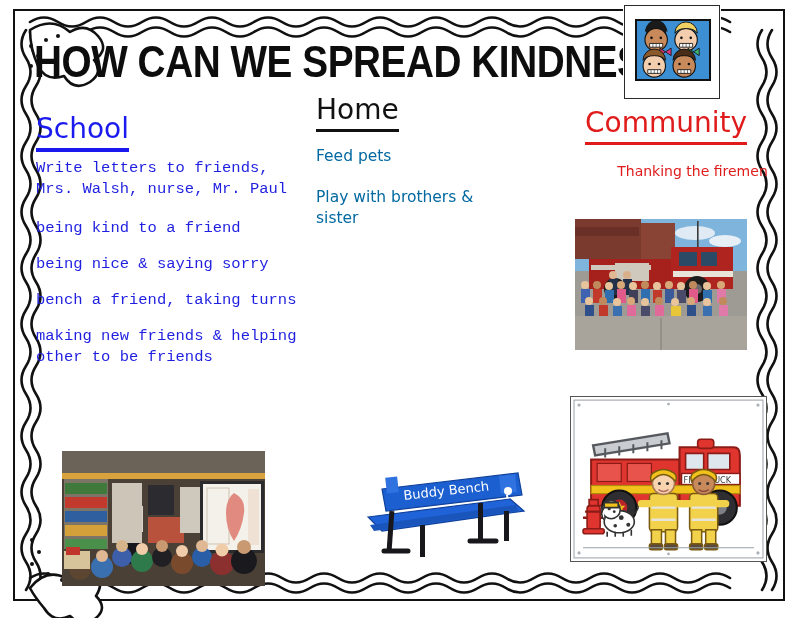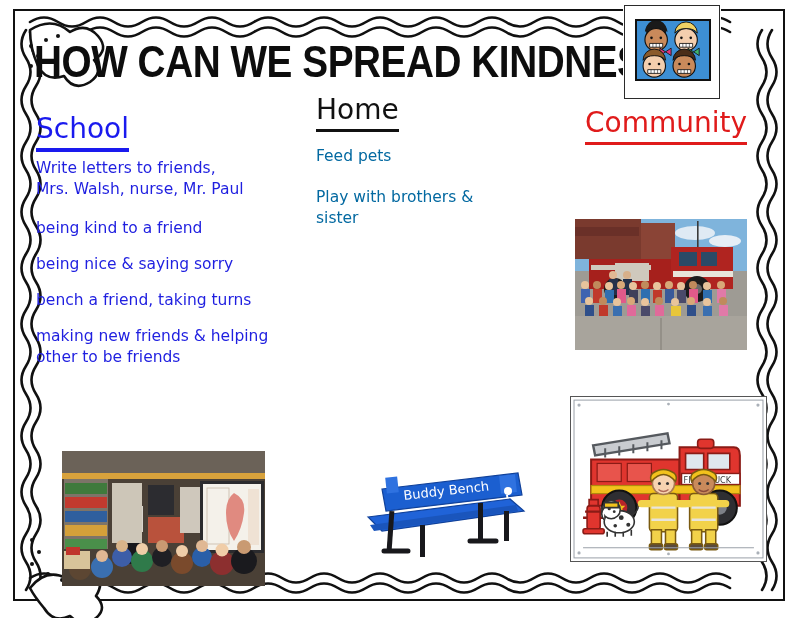--- a/index.html
+++ b/index.html
@@ -37,21 +37,21 @@
   .item{font-family:"DejaVu Sans",sans-serif;font-size:15.5px;line-height:21px;
         white-space:pre-line;}
   .blue-txt{color:#1f1fe0;}
   .black-txt{color:#0369a1;}
   .red-txt{color:#e01b1b;font-size:14px;}
 
   #col-school{left:36px;top:110px;width:280px;}
   #col-home{left:316px;top:91px;width:240px;}
   #col-comm{left:585px;top:104px;width:215px;}
 
-  .school-items .item{margin-bottom:15px;}
+  .school-items .item{margin-bottom:15px;font-family:Liberation Mono, monospace;}
   .school-items .item:first-child{margin-bottom:18px;}
   .home-items .item{margin-bottom:20px;}
 
   
   .photo{position:absolute;overflow:hidden;}
 
   #photo-classroom{left:62px;top:451px;width:203px;height:135px;}
   #photo-firetruck{left:575px;top:219px;width:172px;height:131px;}
   #photo-bench{left:358px;top:455px;width:180px;height:110px;background:#fff;}
   #poster-firefighters{left:570px;top:396px;width:197px;height:166px;
@@ -194,20 +194,23 @@
     <div class="col-head head-home">Home</div>
     <div class="home-items" style="margin-top:14px;">
       <div class="item black-txt">Feed  pets</div>
       <div class="item black-txt">Play with brothers &amp;
 sister</div>
     </div>
   </div>
 
   <div class="col" id="col-comm">
     <div class="col-head head-comm">Community</div>
+    <div style="margin-top:16px;text-align:center;">
+      <div class="item red-txt">Thanking the firemen</div>
+    </div>
   </div>
 
   <div class="photo" id="photo-classroom">
     <svg viewBox="0 0 203 135" width="203" height="135">
       <rect width="203" height="135" fill="#4a4036"></rect>
       <rect x="0" y="0" width="203" height="26" fill="#6b6258"></rect>
       <rect x="0" y="22" width="203" height="6" fill="#d8a23c"></rect>
 
       <rect x="2" y="28" width="44" height="70" fill="#7d7468"></rect>
       <rect x="3" y="32" width="42" height="11" fill="#3f7a3c"></rect>

